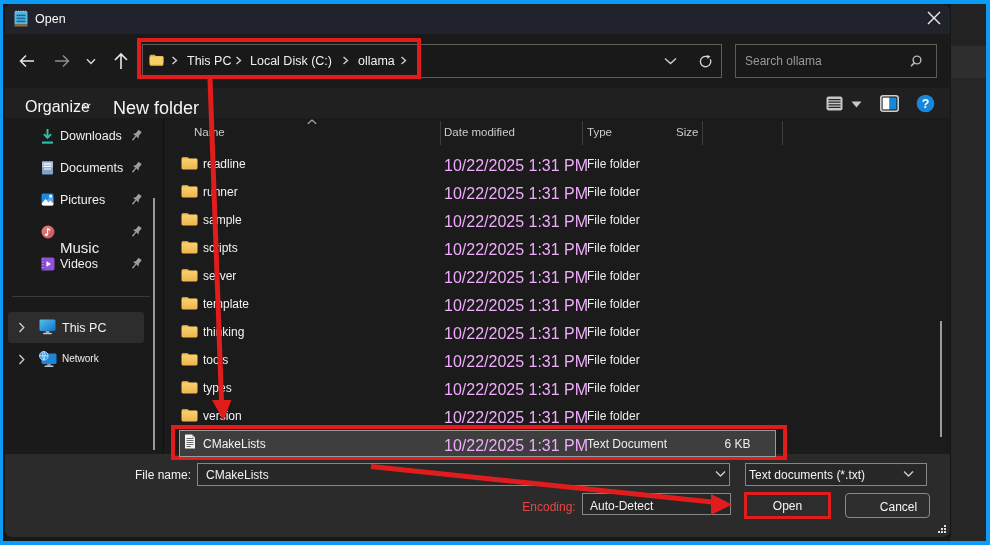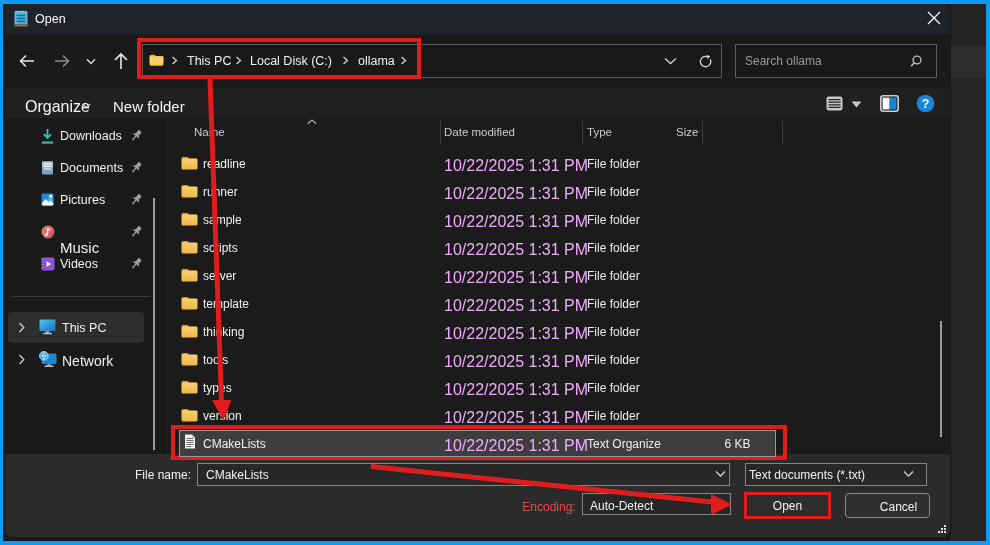--- a/index.html
+++ b/index.html
@@ -89,21 +89,21 @@
 <div class="t" style="left:745px;top:54px;color:#999999">Search ollama</div>
 <svg class="a" style="left:908px;top:52px" width="15" height="16" viewBox="0 0 15 16">
   <circle cx="9" cy="8" r="3.9" stroke="#b9b9b9" stroke-width="1.4" fill="none"></circle>
   <path d="M6.2 10.9 L3 14.2" stroke="#b9b9b9" stroke-width="1.6"></path>
 </svg>
 
 <div class="t" style="left:25px;top:98px;font-size:16px;color:#f5f5f5">Organize</div>
 <svg class="a" style="left:82px;top:103px" width="9" height="6" viewBox="0 0 9 6">
     <path d="M0.8 0.8 L4.5 4.6 L8.2 0.8" stroke="#e0e0e0" stroke-width="1.2" fill="none"></path>
   </svg>
-<div class="t" style="left:113px;top:98px;font-size:15px;color:#f5f5f5">New folder</div>
+<div class="t" style="left:113px;top:98px;font-size:18px;color:#f5f5f5">New folder</div>
 <svg class="a" style="left:826px;top:96px" width="17" height="15" viewBox="0 0 17 15">
   <rect x="0.5" y="0.5" width="16" height="14" rx="2.2" fill="#c6c6c6"></rect>
   <path d="M2.5 3.6 H14.5 M2.5 6.2 H14.5 M2.5 8.8 H14.5 M2.5 11.4 H14.5" stroke="#262626" stroke-width="1.2"></path>
 </svg>
 <svg class="a" style="left:851px;top:101px" width="11" height="7" viewBox="0 0 11 7">
     <path d="M0.5 0.5 H10.5 L5.5 6.5 Z" fill="#c9c9c9"></path>
   </svg>
 <svg class="a" style="left:880px;top:95px" width="19" height="17" viewBox="0 0 19 17">
   <rect x="0.8" y="0.8" width="17.4" height="15.4" rx="2.4" fill="none" stroke="#cfcfcf" stroke-width="1.6"></rect>
   <rect x="2.6" y="2.6" width="7" height="11.8" fill="#ffffff"></rect>
@@ -213,21 +213,21 @@
 <svg class="a" style="left:18px;top:354px" width="7" height="11" viewBox="0 0 7 11">
     <path d="M1.5 1 L5.8 5.5 L1.5 10" stroke="#d0d0d0" stroke-width="1.3" fill="none"></path>
   </svg>
 <svg class="a" style="left:39px;top:351px" width="18" height="17" viewBox="0 0 18 17">
   <rect x="2.5" y="2.5" width="15" height="10.5" rx="1.4" fill="#1b86d8"></rect>
   <rect x="8.2" y="13" width="3.6" height="1.8" fill="#8fa0ad"></rect>
   <rect x="5.5" y="14.6" width="9" height="1.5" rx="0.7" fill="#b9c5ce"></rect>
   <circle cx="4.8" cy="4.8" r="4.3" fill="#2f9ce5"></circle>
   <path d="M4.8 0.5 a4.3 4.3 0 0 1 0 8.6 a4.3 4.3 0 0 1 0 -8.6 M0.5 4.8 h8.6 M4.8 0.5 q2.3 2.1 0 8.6 M4.8 0.5 q-2.3 2.1 0 8.6" stroke="#d8ecfa" stroke-width="0.8" fill="none"></path>
 </svg>
-<div class="t" style="left:62px;top:353px;font-size:14px">Network</div>
+<div class="t" style="left:62px;top:353px;font-size:10px">Network</div>
 
 <div class="a" style="left:152.5px;top:198px;width:2px;height:252px;background:#9b9b9b"></div>
 
 <div class="hdr" style="left:194px;top:126px">Name</div>
 <svg class="a" style="left:307px;top:119px" width="10" height="6" viewBox="0 0 10 6">
     <path d="M0.8 4.8 L5 1 L9.2 4.8" stroke="#a8a8a8" stroke-width="1.2" fill="none"></path>
   </svg>
 <div class="hdr" style="left:444px;top:126px">Date modified</div>
 <div class="hdr" style="left:587px;top:126px">Type</div>
 <div class="hdr" style="left:676px;top:126px">Size</div>
@@ -331,21 +331,21 @@
 
 <div class="row" style="top:429px;z-index:5">
   <div style="position:absolute;left:15px;top:1px;width:597px;height:27px;background:#3e3e3e;border:1px solid #9a9a9a"></div>
   <svg width="12" height="15" viewBox="0 0 12 15" style="left:20px;top:5px">
     <path d="M1 0.5 H8 L11 3.5 V14.5 H1 Z" fill="#f2f2f2"></path>
     <path d="M8 0.5 L8 3.5 L11 3.5 Z" fill="#c4c4c4"></path>
     <path d="M2.5 4.5 H9.5 M2.5 6.5 H9.5 M2.5 8.5 H9.5 M2.5 10.5 H9.5 M2.5 12.5 H7" stroke="#6f6f6f" stroke-width="1"></path>
   </svg>
   <span class="nm">CMakeLists</span>
     <span class="dt">10/22/2025 1:31 PM</span>
-    <span class="ty">Text Organize</span>
+    <span class="ty">Text Document</span>
   <span style="position:absolute;left:540px;top:8px;width:67px;text-align:center;font-size:12px;color:#ededed">6 KB</span>
 </div>
 
 <div class="a" style="left:939.5px;top:321px;width:2px;height:116px;background:#9b9b9b"></div>
 
 <div class="a" style="left:5px;top:454px;width:945px;height:83px;background:#2b2b2b;border-radius:0 0 7px 7px"></div>
 <div class="t" style="left:131px;top:468px;width:60px;text-align:right;color:#f2f2f2">File name:</div>
 <div class="a" style="left:197px;top:463px;width:533px;height:23px;background:#272727;border:1px solid #868686"></div>
 <div class="t" style="left:206px;top:468px;color:#f2f2f2">CMakeLists</div>
 <svg class="a" style="left:715px;top:470px" width="11" height="8" viewBox="0 0 11 8">

